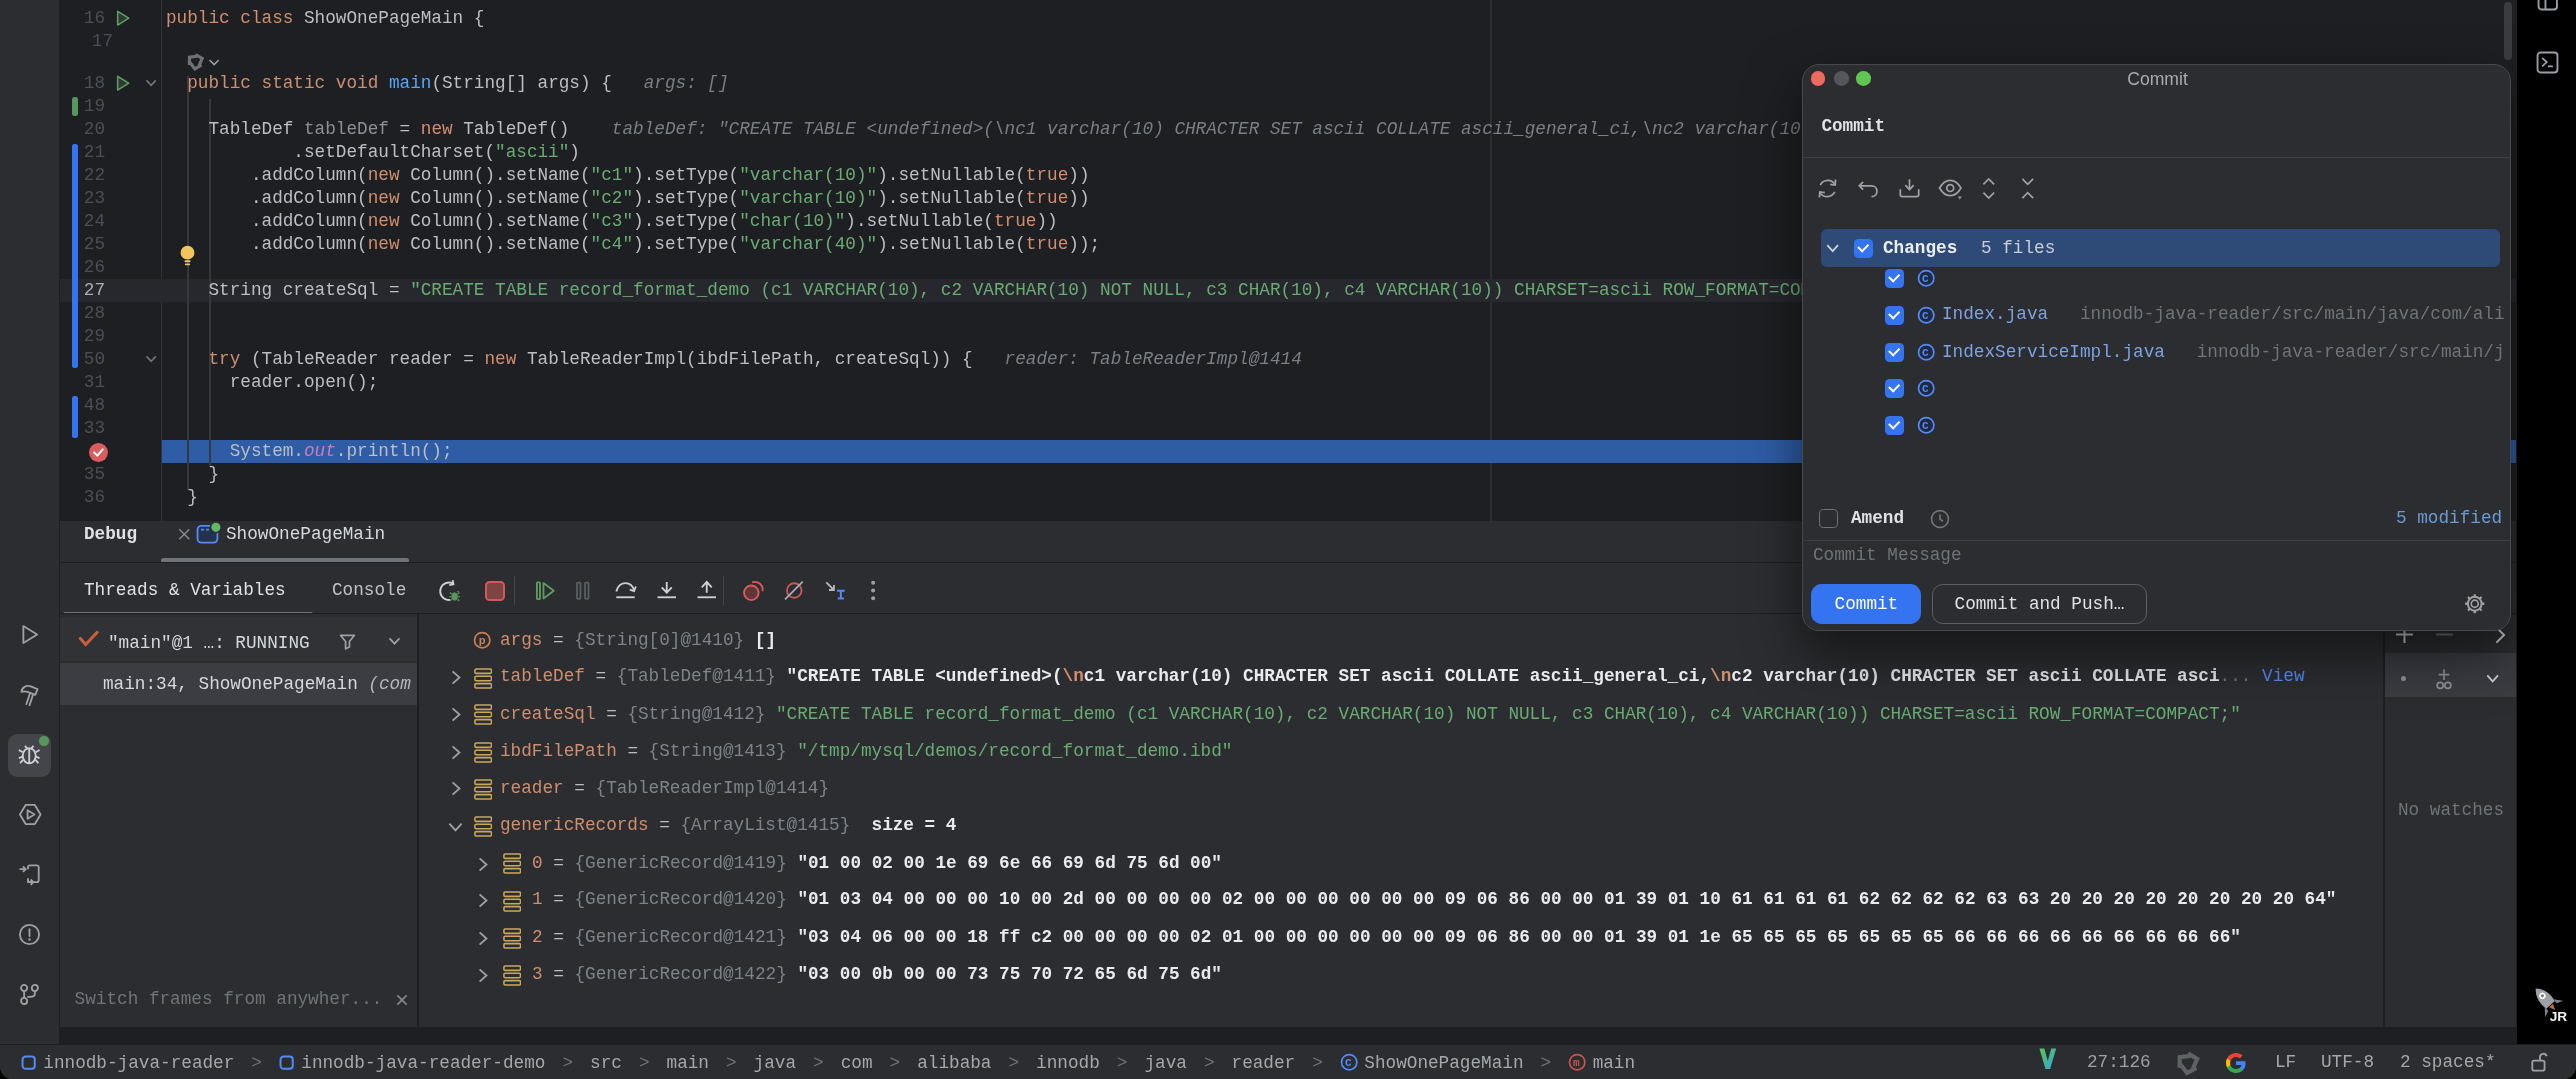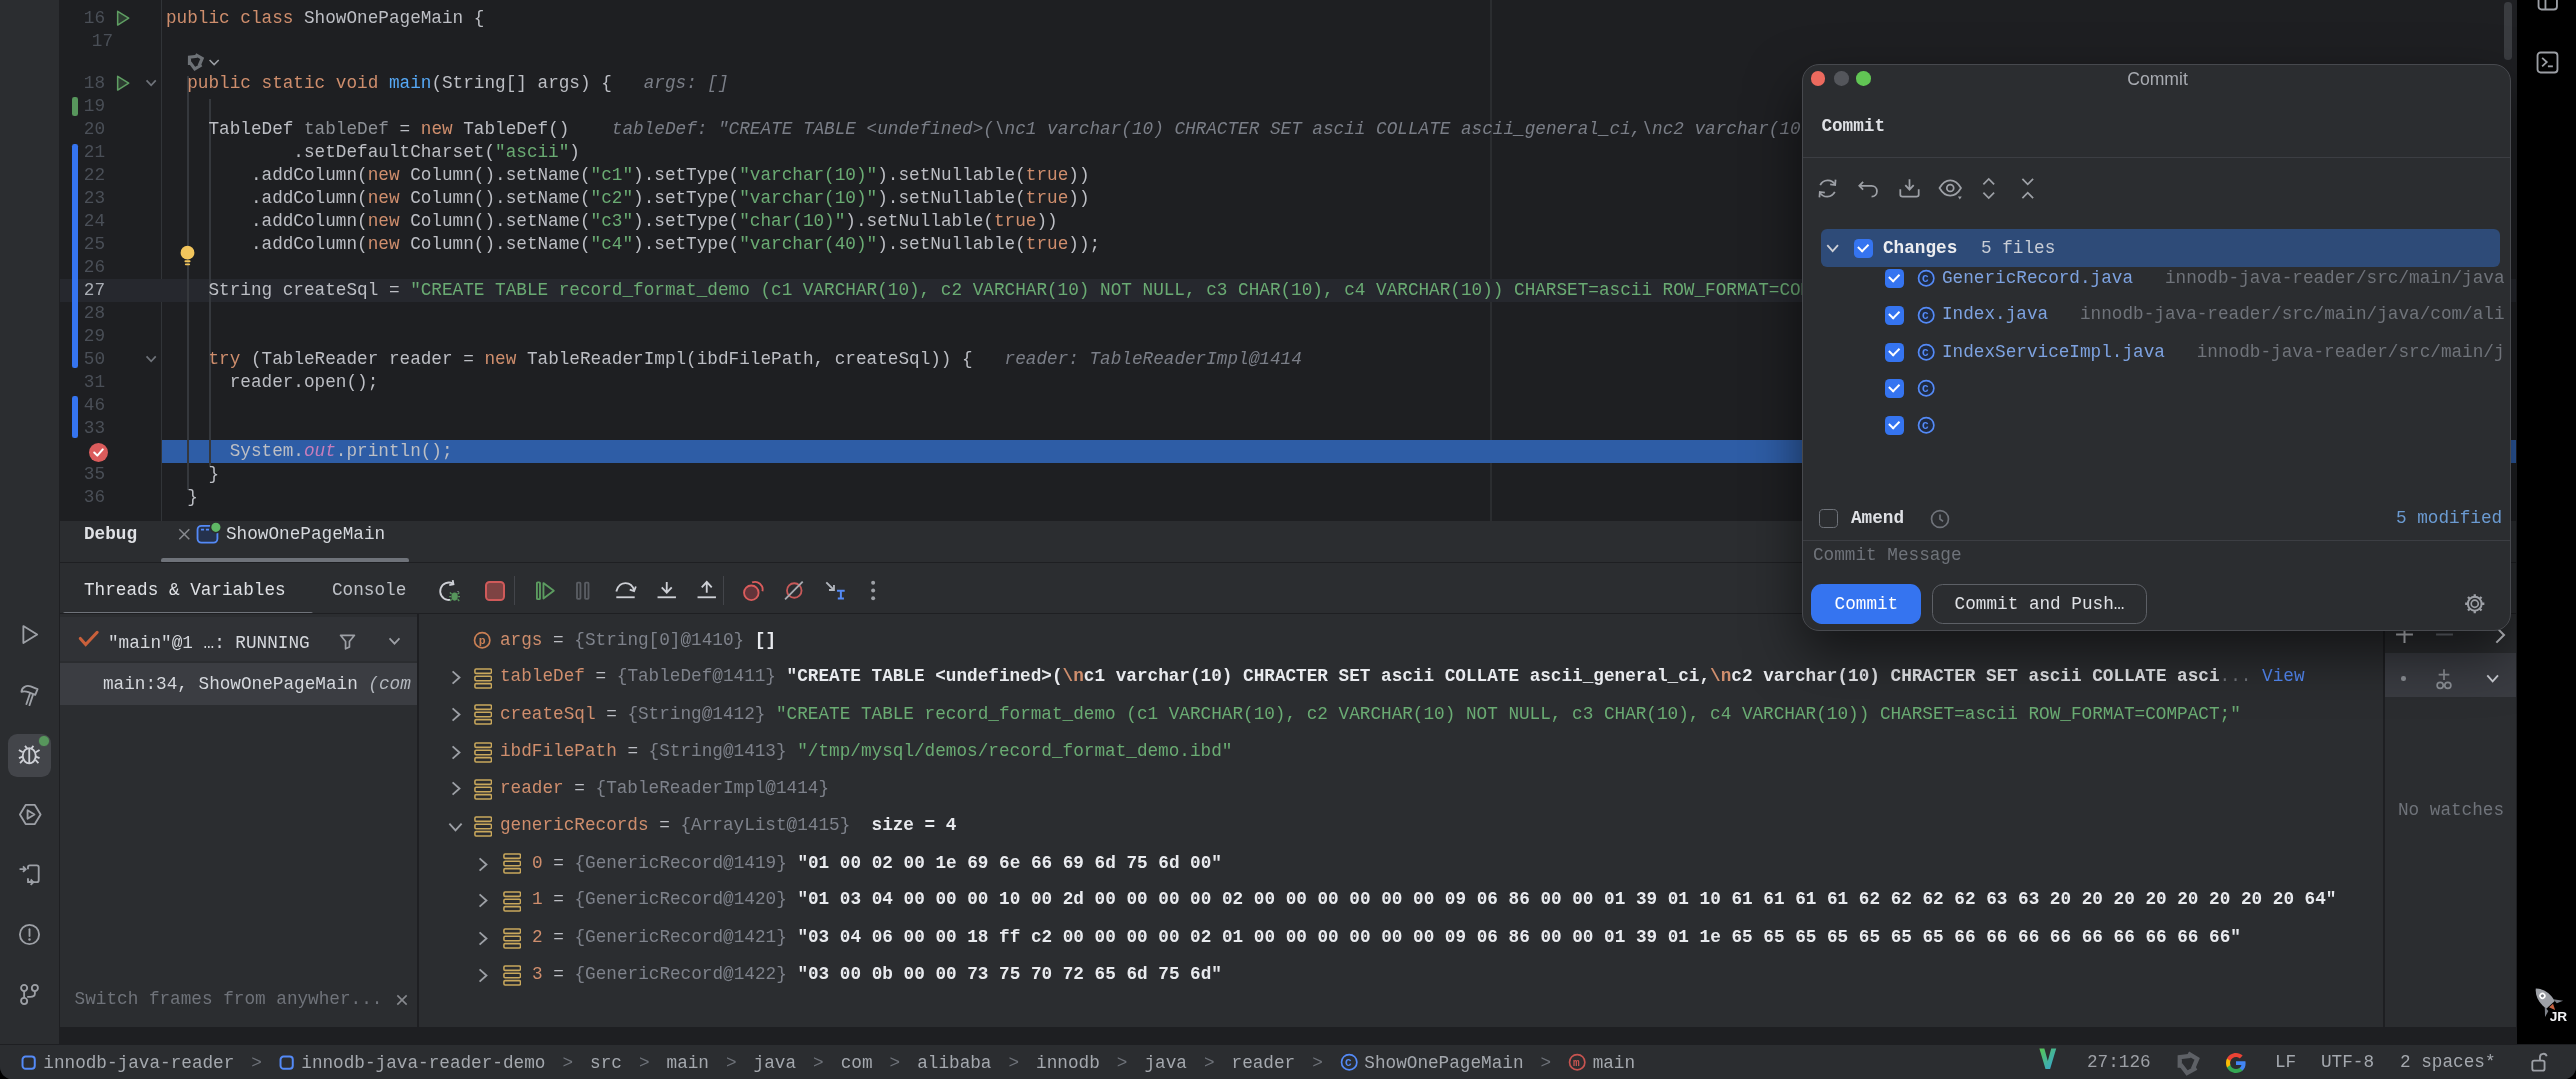--- a/index.html
+++ b/index.html
@@ -98,21 +98,21 @@
       <div class="ln" style="left:0; top:164px; width:45px;">22</div>
       <div class="ln" style="left:0; top:187px; width:45px;">23</div>
       <div class="ln" style="left:0; top:210px; width:45px;">24</div>
       <div class="ln" style="left:0; top:233px; width:45px;">25</div>
       <div class="ln" style="left:0; top:256px; width:45px;">26</div>
       <div class="ln" style="left:0; top:279px; width:45px; color:#A9ADB4;">27</div>
       <div class="ln" style="left:0; top:302px; width:45px;">28</div>
       <div class="ln" style="left:0; top:325px; width:45px;">29</div>
       <div class="ln" style="left:0; top:348px; width:45px;">50</div>
       <div class="ln" style="left:0; top:371px; width:45px;">31</div>
-      <div class="ln" style="left:0; top:394px; width:45px;">46</div>
+      <div class="ln" style="left:0; top:394px; width:45px;">48</div>
       <div class="ln" style="left:0; top:417px; width:45px;">33</div>
       <div class="ln" style="left:0; top:463px; width:45px;">35</div>
       <div class="ln" style="left:0; top:486px; width:45px;">36</div>
     </div>
 
     <div class="abs" style="left:12.3px; top:97px; width:5.4px; height:19px; border-radius:2.3px; background:#57965C;"></div>
     <div class="abs" style="left:12.3px; top:144px; width:5.4px; height:224px; border-radius:2.3px; background:#3574F0;"></div>
     <div class="abs" style="left:12.3px; top:396px; width:5.4px; height:42px; border-radius:2.3px; background:#3574F0;"></div>
 
     <svg class="abs" style="left:55px; top:9.2px;" width="16" height="18.4" viewBox="0 0 21 24">
@@ -516,21 +516,20 @@
         <path d="M3 4 L10 12 L17 4" stroke="#CED0D6" stroke-width="2.4" fill="none"></path>
       </svg>
     <div class="cbx" style="left:51px; top:174px;"></div>
     <div class="ln b" style="left:80px; top:172px; color:#ECEDF0;">Changes</div>
     <div class="ln" style="left:178px; top:172px; color:#C8CDD6;">5 files</div>
 
     <div class="cbx" style="left:82px; top:204px;"></div>
     <svg class="cicon" style="left:114px; top:204px;" viewBox="0 0 24 24" width="18.4" height="18.4">
         <use href="#cls"></use>
       </svg>
-    <div class="ln" style="left:139px; top:202px; white-space:pre;"><span class="fn">GenericRecord.java</span><span class="fp">   innodb-java-reader/src/main/java</span></div>
     <div class="cbx" style="left:82px; top:241px;"></div>
     <svg class="cicon" style="left:114px; top:241px;" viewBox="0 0 24 24" width="18.4" height="18.4">
         <use href="#cls"></use>
       </svg>
     <div class="ln" style="left:139px; top:238px; white-space:pre;"><span class="fn">Index.java</span><span class="fp">   innodb-java-reader/src/main/java/com/ali</span></div>
     <div class="cbx" style="left:82px; top:278px;"></div>
     <svg class="cicon" style="left:114px; top:278px;" viewBox="0 0 24 24" width="18.4" height="18.4">
         <use href="#cls"></use>
       </svg>
     <div class="ln" style="left:139px; top:276px; white-space:pre;"><span class="fn">IndexServiceImpl.java</span><span class="fp">   innodb-java-reader/src/main/j</span></div>

